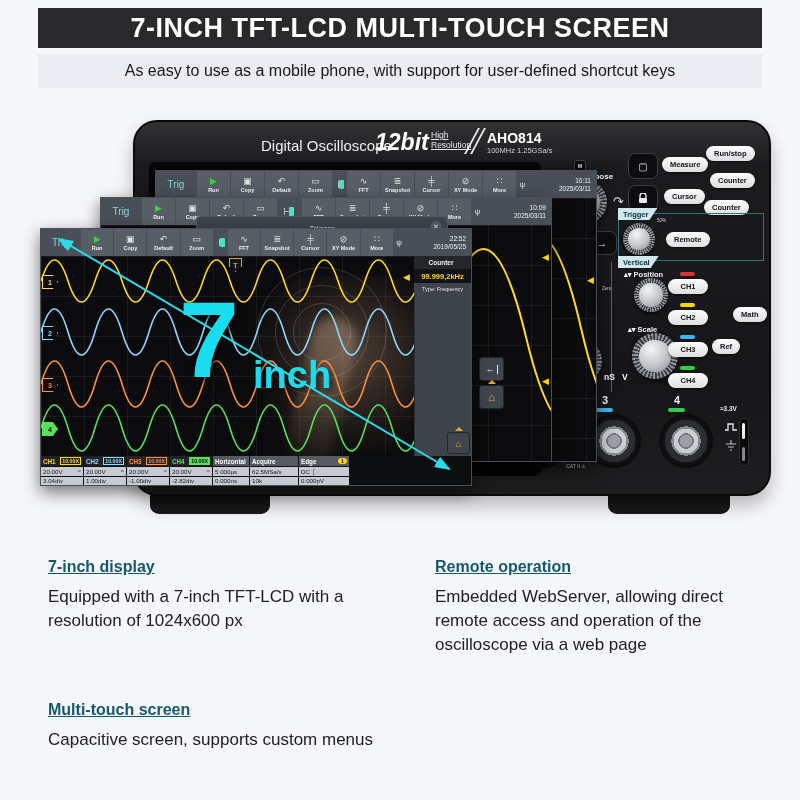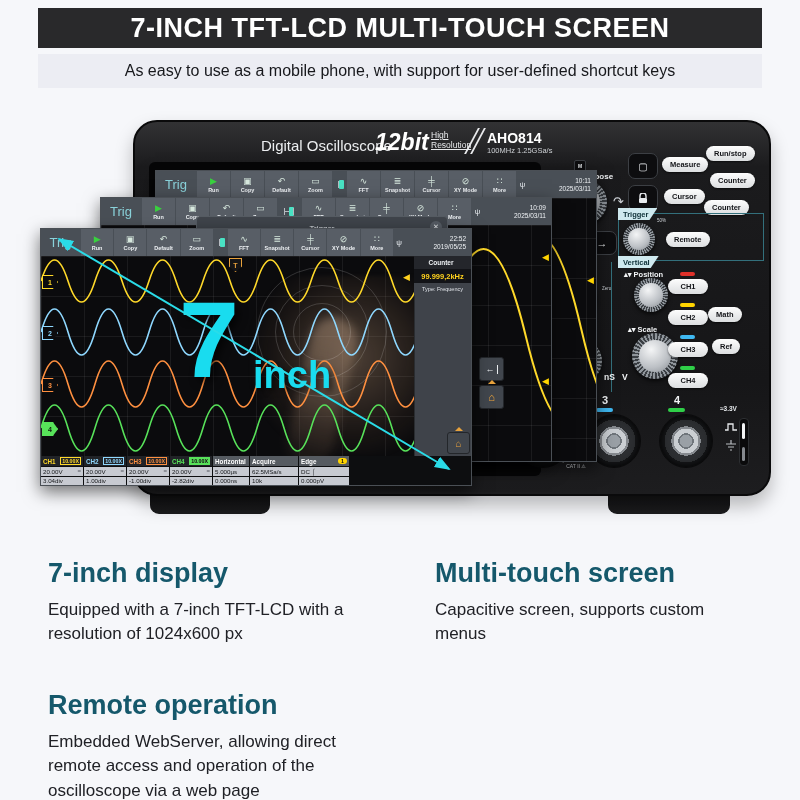--- a/index.html
+++ b/index.html
@@ -20,21 +20,21 @@
   .slashes i:nth-child(1){left:4px;} .slashes i:nth-child(2){left:10px;}
   .model{position:absolute;left:352px;top:8px;color:#fff;font-size:14px;font-weight:bold;}
   .specs{position:absolute;left:352px;top:24px;color:#cfd2d6;font-size:7.5px;}
   .recess{position:absolute;left:14px;top:40px;width:392px;height:314px;background:#060607;border-radius:6px;}
   
   .screen{position:absolute;background:#101113;border:1px solid #4a4f55;box-shadow:0 6px 16px rgba(0,0,0,.55);}
   .scr-back{left:155px;top:170px;width:440px;height:290px;z-index:11;}
   .scr-mid{left:100px;top:197px;width:450px;height:263px;z-index:12;}
   .scr-front{left:40px;top:228px;width:430px;height:256px;z-index:13;}
   .toolbar{display:flex;align-items:stretch;height:27px;background:#494f56;border-bottom:1px solid #24272a;}
-  .tb-trig{width:40px;display:flex;align-items:center;justify-content:center;color:#8ad2da;font-size:13px;border-radius:13px;}
+  .tb-trig{width:40px;display:flex;align-items:center;justify-content:center;color:#8ad2da;font-size:10px;border-radius:13px;}
   .tb-btn{width:33px;margin-left:1px;display:flex;flex-direction:column;align-items:center;justify-content:center;background:#585e66;}
   .tb-btn .ic{font-size:9px;line-height:9px;color:#d7e8de;}
   .tb-btn .lb{font-size:5.5px;color:#eef1f4;margin-top:1px;font-weight:bold;}
   .tb-slider{flex:1;display:flex;align-items:center;padding:0 7px;}
   .tb-slider .line{position:relative;width:100%;height:1px;background:#b6bbc1;}
   .tb-slider .line::before,.tb-slider .line::after{content:"";position:absolute;top:-3px;width:1px;height:7px;background:#b6bbc1;}
   .tb-slider .line::before{left:0;} .tb-slider .line::after{right:0;}
   .tb-slider .thumb{position:absolute;left:50%;top:-4px;width:5px;height:9px;background:#49e2c4;border-radius:1px;}
   .tb-usb{width:13px;display:flex;align-items:center;justify-content:center;color:#e2e6ea;font-size:8px;}
   .tb-time{width:62px;display:flex;flex-direction:column;justify-content:center;align-items:flex-end;padding-right:5px;color:#eef1f4;font-size:6.5px;line-height:1.2;}
@@ -91,21 +91,21 @@
   .bnc{position:absolute;width:52px;height:52px;border-radius:50%;background:radial-gradient(circle,#9aa0a6 0 17%,#6f757b 17% 21%,#caced2 21% 34%,#85898e 34% 40%,#2c2e31 40% 58%,#141517 58% 72%,#232527 72%);border:1px solid #0a0a0b;box-shadow:inset 0 0 6px #000;}
   .bnclabel{position:absolute;color:#f2f4f6;font-weight:bold;font-size:11px;text-align:center;width:18px;}
   .bncbar{position:absolute;width:17px;height:4px;border-radius:2px;}
   .rating{position:absolute;color:#d9dce0;font-size:5px;line-height:1.3;text-align:center;}
   .compv{position:absolute;color:#e6e9ec;font-size:6.5px;font-weight:bold;}
   .slot{position:absolute;width:8px;height:46px;background:#0a0a0b;border-radius:4px;border:1px solid #2c2e31;}
   .slot i{position:absolute;left:2px;width:3px;border-radius:2px;}
   .foot{position:absolute;height:24px;background:linear-gradient(#0f0f10,#1c1c1e);border-radius:0 0 9px 9px;z-index:0;}
   
   #features{position:absolute;left:48px;top:558px;width:712px;display:grid;grid-template-columns:387px 1fr;row-gap:44px;}
-  .feature h3{margin:0;color:#15586b;font-size:27px;font-weight:bold;}
+  .feature h3{margin:0;color:#15586b;font-size:16px;font-weight:bold;text-decoration:underline;}
   .feature p{margin:9px 0 0 0;color:#202126;font-size:17px;line-height:1.42;max-width:330px;}
 </style>
 </head>
 <body>
 
 <div class="stage">
 
   <div class="banner">
     <span>7-INCH TFT-LCD MULTI-TOUCH SCREEN</span>
   </div>
@@ -210,21 +210,21 @@
           </div>
           <div class="chbar" style="left: 545px; top: 213px; background: rgb(63, 185, 242);"></div>
           <div class="pill" style="left: 533px; top: 220px; width: 24px;">
             <span>CH3</span>
           </div>
           <div class="chbar" style="left: 545px; top: 244px; background: rgb(47, 207, 72);"></div>
           <div class="pill" style="left: 533px; top: 251px; width: 24px;">
             <span>CH4</span>
           </div>
         </div>
-      <div class="pill" style="left:573px;top:185px;">
+      <div class="pill" style="left:598px;top:185px;">
           <span>Math</span>
         </div>
       <div class="pill" style="left:577px;top:217px;">
           <span>Ref</span>
         </div>
     </div>
 
     <div>
       <div id="bnclabels">
           <div class="bnclabel" style="left: 390px; top: 272px;">2</div>
@@ -538,21 +538,21 @@
       <line x1="18" y1="10" x2="408" y2="240" stroke="#2adce8" stroke-width="2" marker-start="url(#ah)" marker-end="url(#ah)"></line>
     </svg>
   </div>
 
   <div id="features">
       <div class="feature">
         <h3>7-inch display</h3>
         <p>Equipped with a 7-inch TFT-LCD with a resolution of 1024x600 px</p>
       </div>
       <div class="feature">
+        <h3>Remote operation</h3>
+        <p>Embedded WebServer, allowing direct remote access and operation of the oscilloscope via a web page</p>
+      </div>
+      <div class="feature">
         <h3>Multi-touch screen</h3>
         <p>Capacitive screen, supports custom menus</p>
       </div>
-      <div class="feature">
-        <h3>Remote operation</h3>
-        <p>Embedded WebServer, allowing direct remote access and operation of the oscilloscope via a web page</p>
-      </div>
     </div>
 </div>
 
 </body></html>

